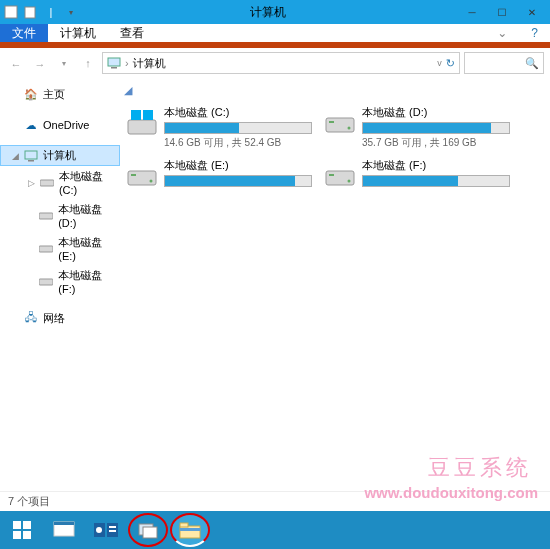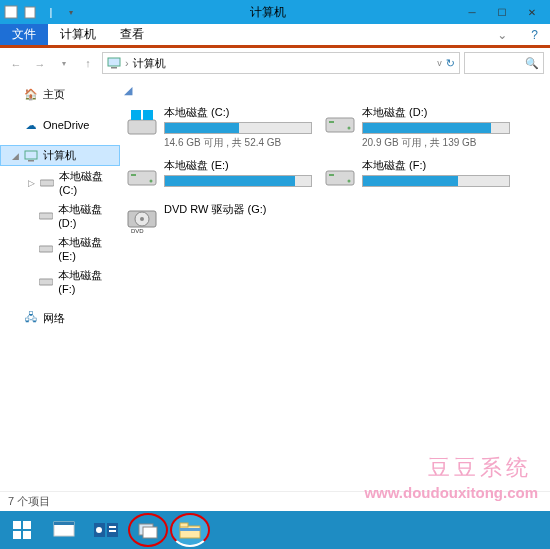--- a/index.html
+++ b/index.html
@@ -5,21 +5,21 @@
     * { margin: 0; padding: 0; box-sizing: border-box; font-family: "Microsoft YaHei", "Segoe UI", sans-serif; }
     body { width: 550px; height: 549px; background: #fff; overflow: hidden; position: relative; font-size: 11px; }
     
     .titlebar { height: 24px; background: #1ba1e2; display: flex; align-items: center; padding: 0 4px; color: #333; }
     .titlebar-icons { display: flex; gap: 6px; align-items: center; }
     .titlebar-icon { width: 14px; height: 14px; display: inline-flex; align-items: center; justify-content: center; }
     .titlebar-title { flex: 1; text-align: center; color: #000; font-size: 12px; }
     .win-controls { display: flex; gap: 2px; }
     .win-btn { width: 28px; height: 18px; display: flex; align-items: center; justify-content: center; font-size: 10px; }
     
-    .menubar { height: 24px; display: flex; align-items: stretch; background: #fff; border-bottom: 3px solid #c2410c; }
+    .menubar { height: 24px; display: flex; align-items: stretch; background: #fff; border-bottom: 6px solid #c2410c; }
     .menu-item { padding: 0 12px; display: flex; align-items: center; font-size: 12px; }
     .menu-item.active { background: #1e6fd6; color: #fff; }
     
     .navbar { height: 30px; display: flex; align-items: center; padding: 2px 6px; gap: 4px; }
     .nav-btn { width: 20px; height: 20px; border-radius: 3px; display: flex; align-items: center; justify-content: center; color: #999; }
     .addr-box { flex: 1; height: 22px; border: 1px solid #ccc; display: flex; align-items: center; padding: 0 4px; gap: 4px; font-size: 11px; }
     .addr-box .sep { color: #888; }
     .search-box { width: 80px; height: 22px; border: 1px solid #ccc; display: flex; align-items: center; padding: 0 4px; }
     
     .body-area { display: flex; height: 420px; }
@@ -208,21 +208,21 @@
               <rect x="2" y="10" width="28" height="14" rx="2" fill="#d8d8d8" stroke="#999"></rect>
               <rect x="5" y="13" width="5" height="2" fill="#6a6"></rect>
               <circle cx="25" cy="20" r="1.5" fill="#6a6"></circle>
             </svg>
           </div>
           <div class="drive-info">
             <div class="drive-name">本地磁盘 (D:)</div>
             <div class="drive-bar">
               <div class="drive-fill" style="width:88%"></div>
             </div>
-            <div class="drive-stat">20.9 GB 可用 , 共 139 GB</div>
+            <div class="drive-stat">35.7 GB 可用 , 共 169 GB</div>
           </div>
         </div>
         <div class="drive">
           <div class="drive-icon">
             <svg width="32" height="30">
               <rect x="2" y="10" width="28" height="14" rx="2" fill="#d8d8d8" stroke="#999"></rect>
               <rect x="5" y="13" width="5" height="2" fill="#6a6"></rect>
               <circle cx="25" cy="20" r="1.5" fill="#6a6"></circle>
             </svg>
           </div>
@@ -241,33 +241,20 @@
               <circle cx="25" cy="20" r="1.5" fill="#6a6"></circle>
             </svg>
           </div>
           <div class="drive-info">
             <div class="drive-name">本地磁盘 (F:)</div>
             <div class="drive-bar">
               <div class="drive-fill" style="width:65%"></div>
             </div>
           </div>
         </div>
-        <div class="drive">
-          <div class="drive-icon">
-            <svg width="32" height="30">
-              <rect x="2" y="6" width="28" height="16" rx="2" fill="#c8c8c8" stroke="#888"></rect>
-              <circle cx="16" cy="14" r="7" fill="#e8e8e8" stroke="#888"></circle>
-              <circle cx="16" cy="14" r="2" fill="#888"></circle>
-              <text x="5" y="28" font-size="6" fill="#333">DVD</text>
-            </svg>
-          </div>
-          <div class="drive-info">
-            <div class="drive-name">DVD RW 驱动器 (G:)</div>
-          </div>
-        </div>
       </div>
   </div>
 </div>
 
 <div class="statusbar">
   <span>7 个项目</span>
 </div>
 
 <div class="watermark1">豆豆系统</div>
 <div class="watermark2">www.doudouxitong.com</div>

